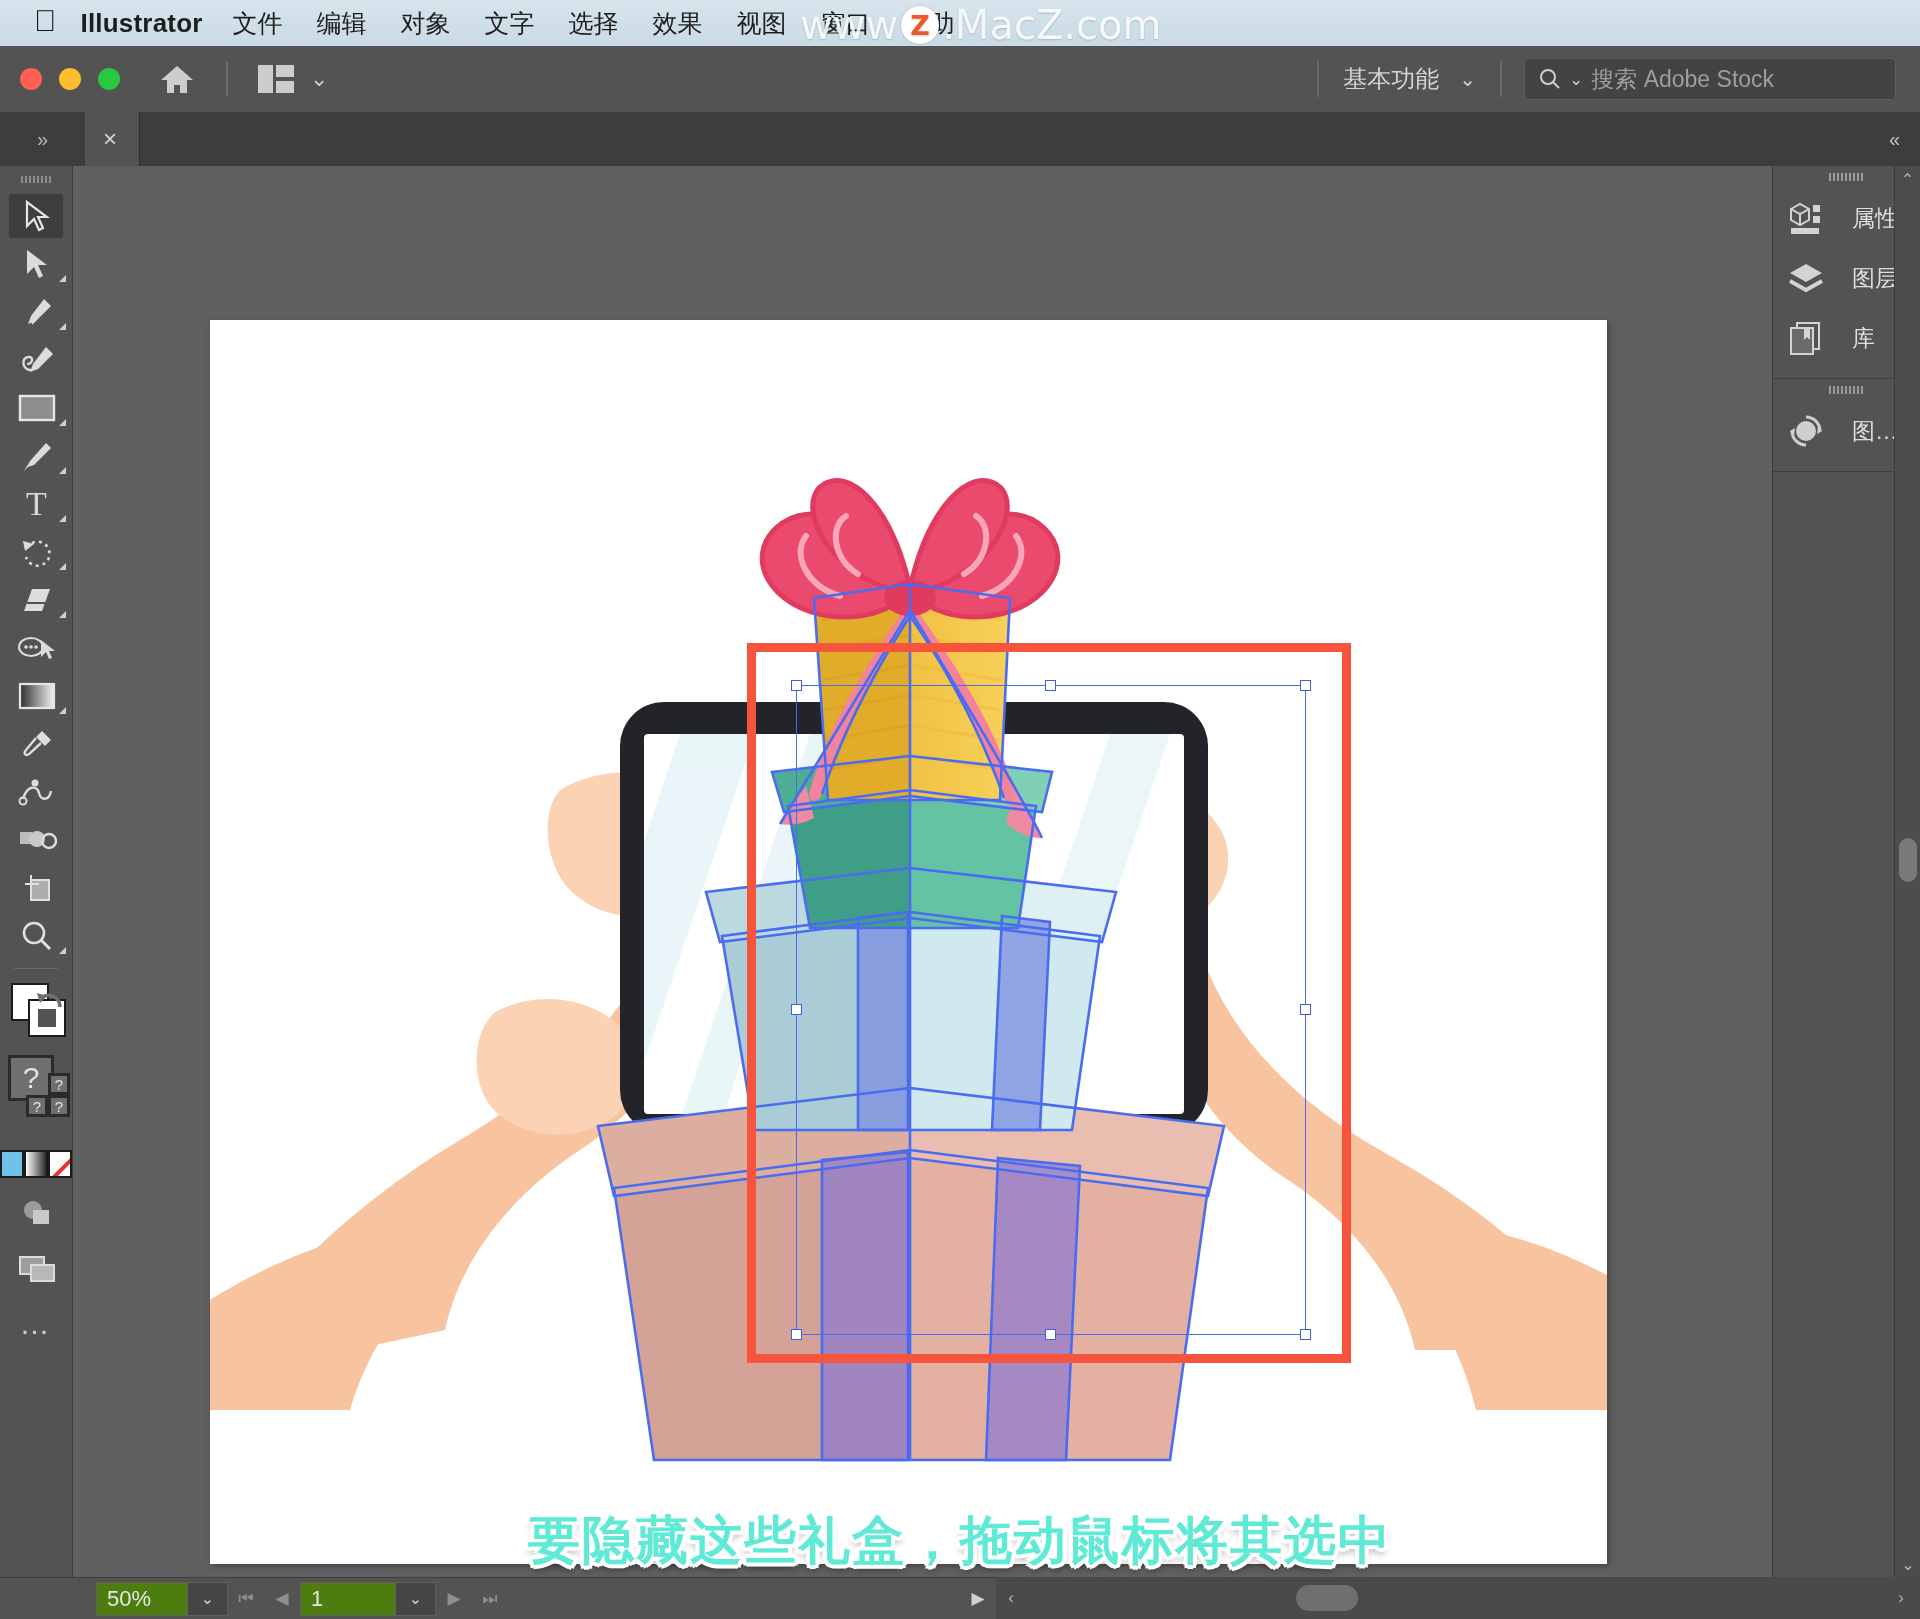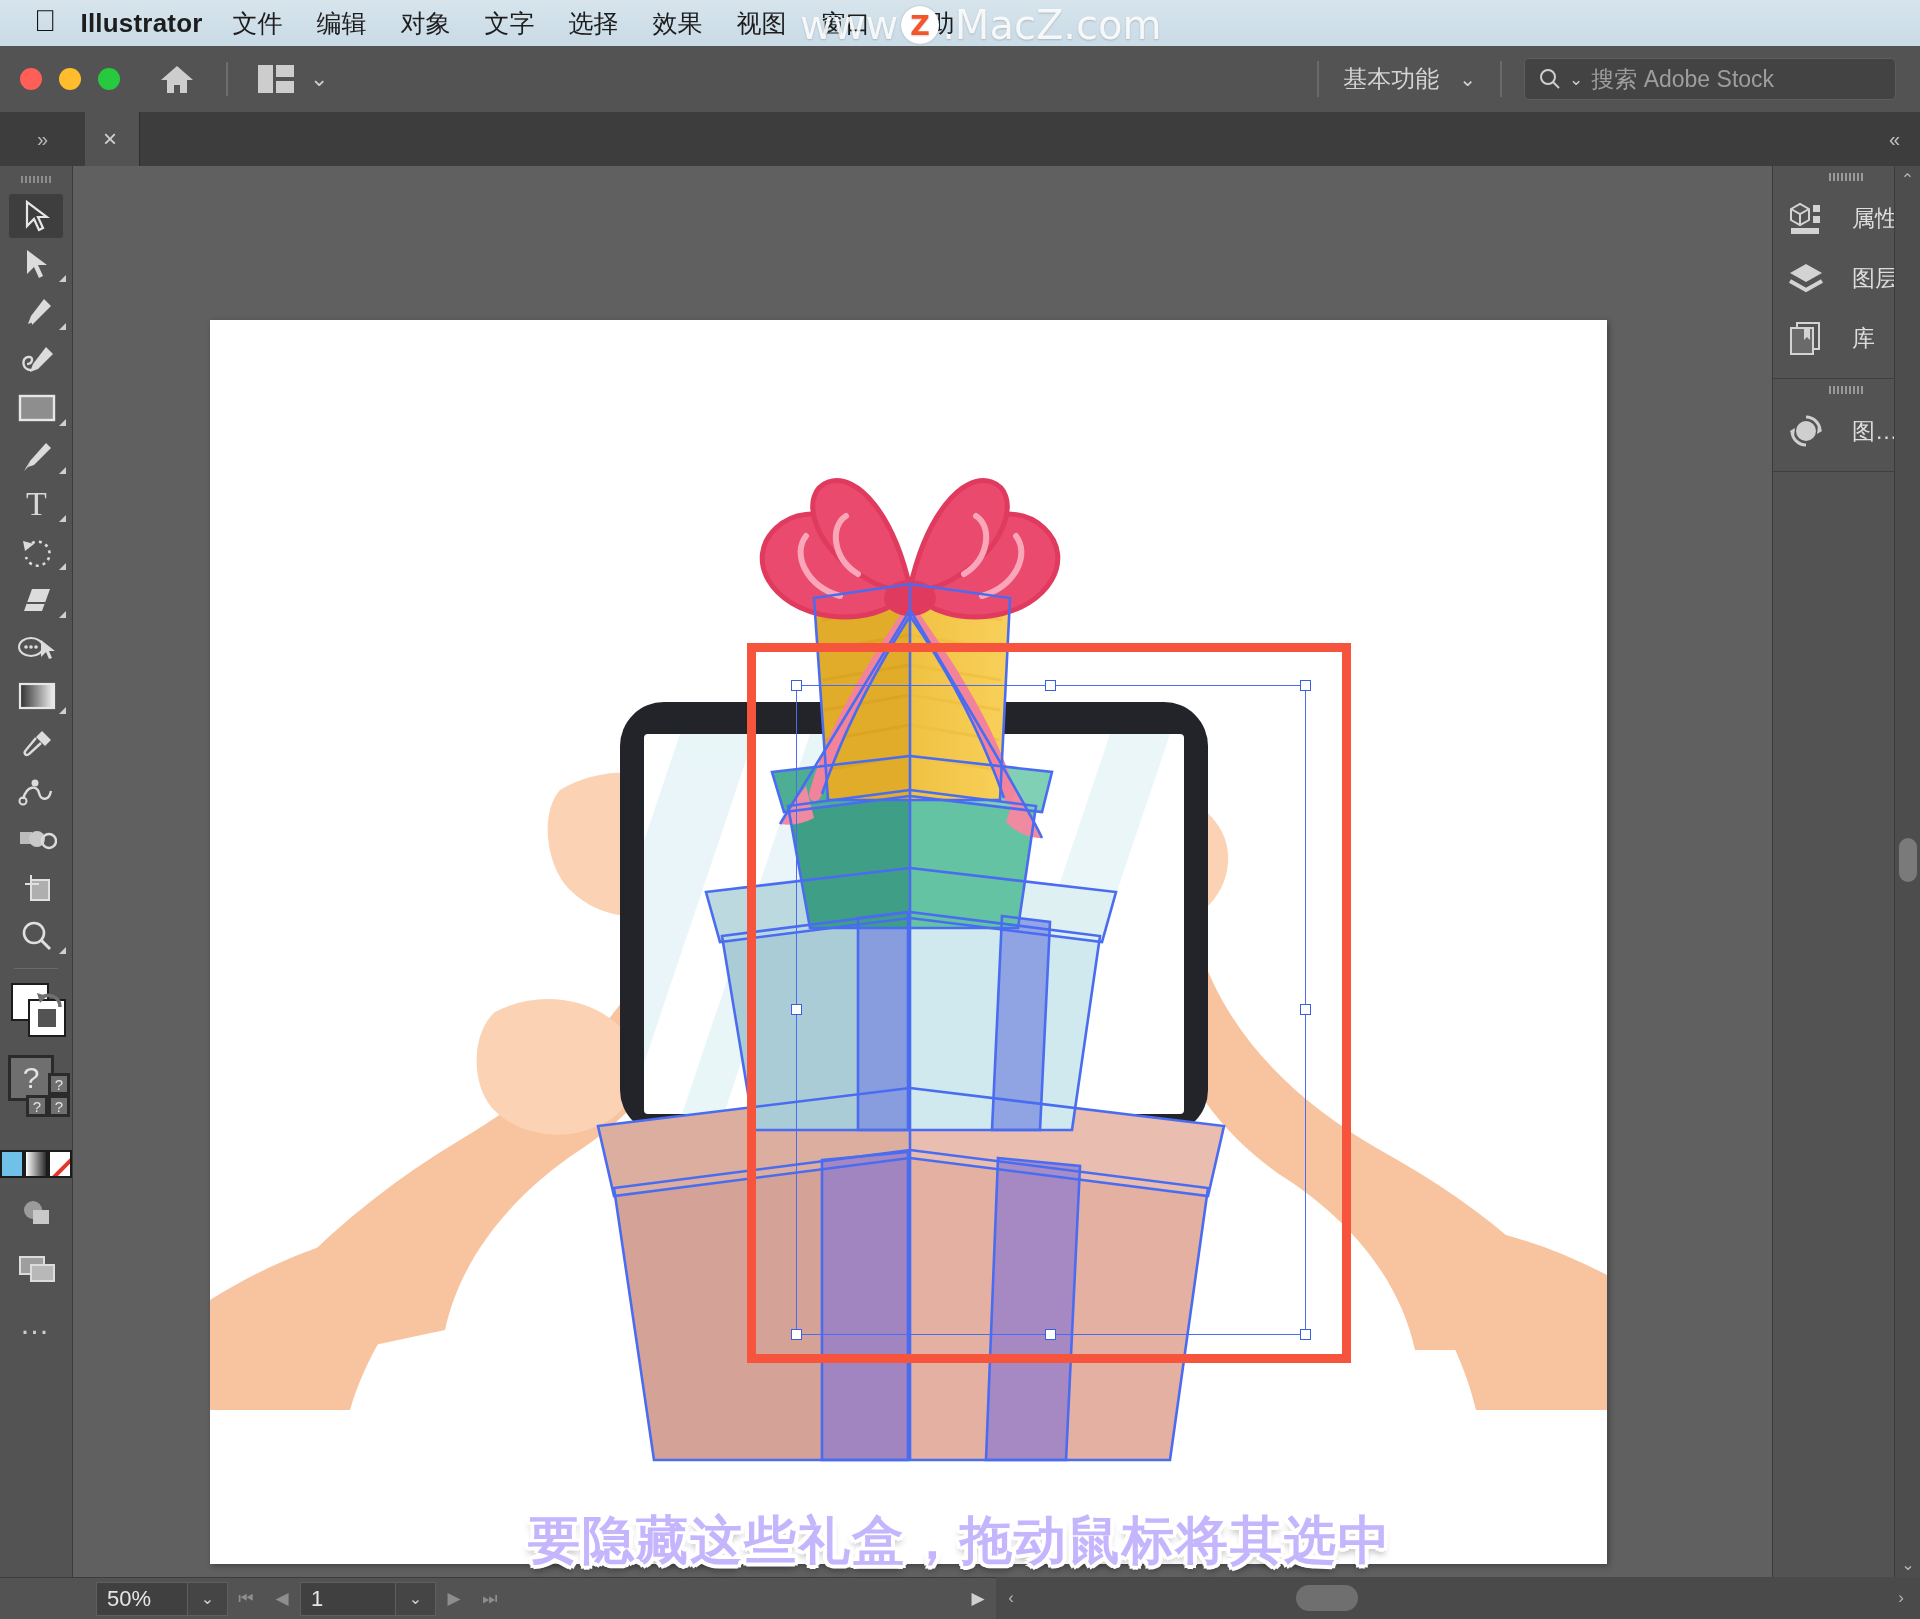--- a/index.html
+++ b/index.html
@@ -279,40 +279,40 @@
     position: absolute; left: 4px; top: 672px; width: 18px; height: 44px;
     background: #7a7a7a; border-radius: 9px;
   }
 
   
   #caption {
     position: absolute; left: 0; top: 1506px; width: 1920px;
     text-align: center; z-index: 35; pointer-events: none;
   }
   #caption span {
-    font-size: 52px; font-weight: bold; color: #c4b5fd;
+    font-size: 52px; font-weight: bold; color: #5eead4;
     font-family: "DejaVu Sans", sans-serif;
     letter-spacing: 2px;
     text-shadow:
       -3px -3px 0 #fff, 3px -3px 0 #fff, -3px 3px 0 #fff, 3px 3px 0 #fff,
       -4px 0 0 #fff, 4px 0 0 #fff, 0 -4px 0 #fff, 0 4px 0 #fff,
       0 6px 7px rgba(0,0,0,.35);
   }
 
   
   #statusbar {
     position: absolute; left: 0; bottom: 0;
     width: 1920px; height: 42px;
     background: #535353; border-top: 1px solid #3c3c3c;
     display: flex; align-items: center; z-index: 30;
   }
   #sb-left-pad { width: 96px; height: 42px; background: #535353; }
   .sb-cell {
     height: 34px; display: flex; align-items: center;
-    background: #404040; border: 1px solid #5f5f5f;
+    background: #4d7c0f; border: 1px solid #5f5f5f;
   }
   #zoom-field { width: 92px; padding-left: 10px; }
   #zoom-field .v { font-size: 22px; color: #e6e6e6; }
   .sb-caret {
     width: 40px; height: 34px; background: #454545; border: 1px solid #5f5f5f;
     border-left: none;
     display: flex; align-items: center; justify-content: center;
     color: #cfcfcf; font-size: 16px;
   }
   .nav-btn {

